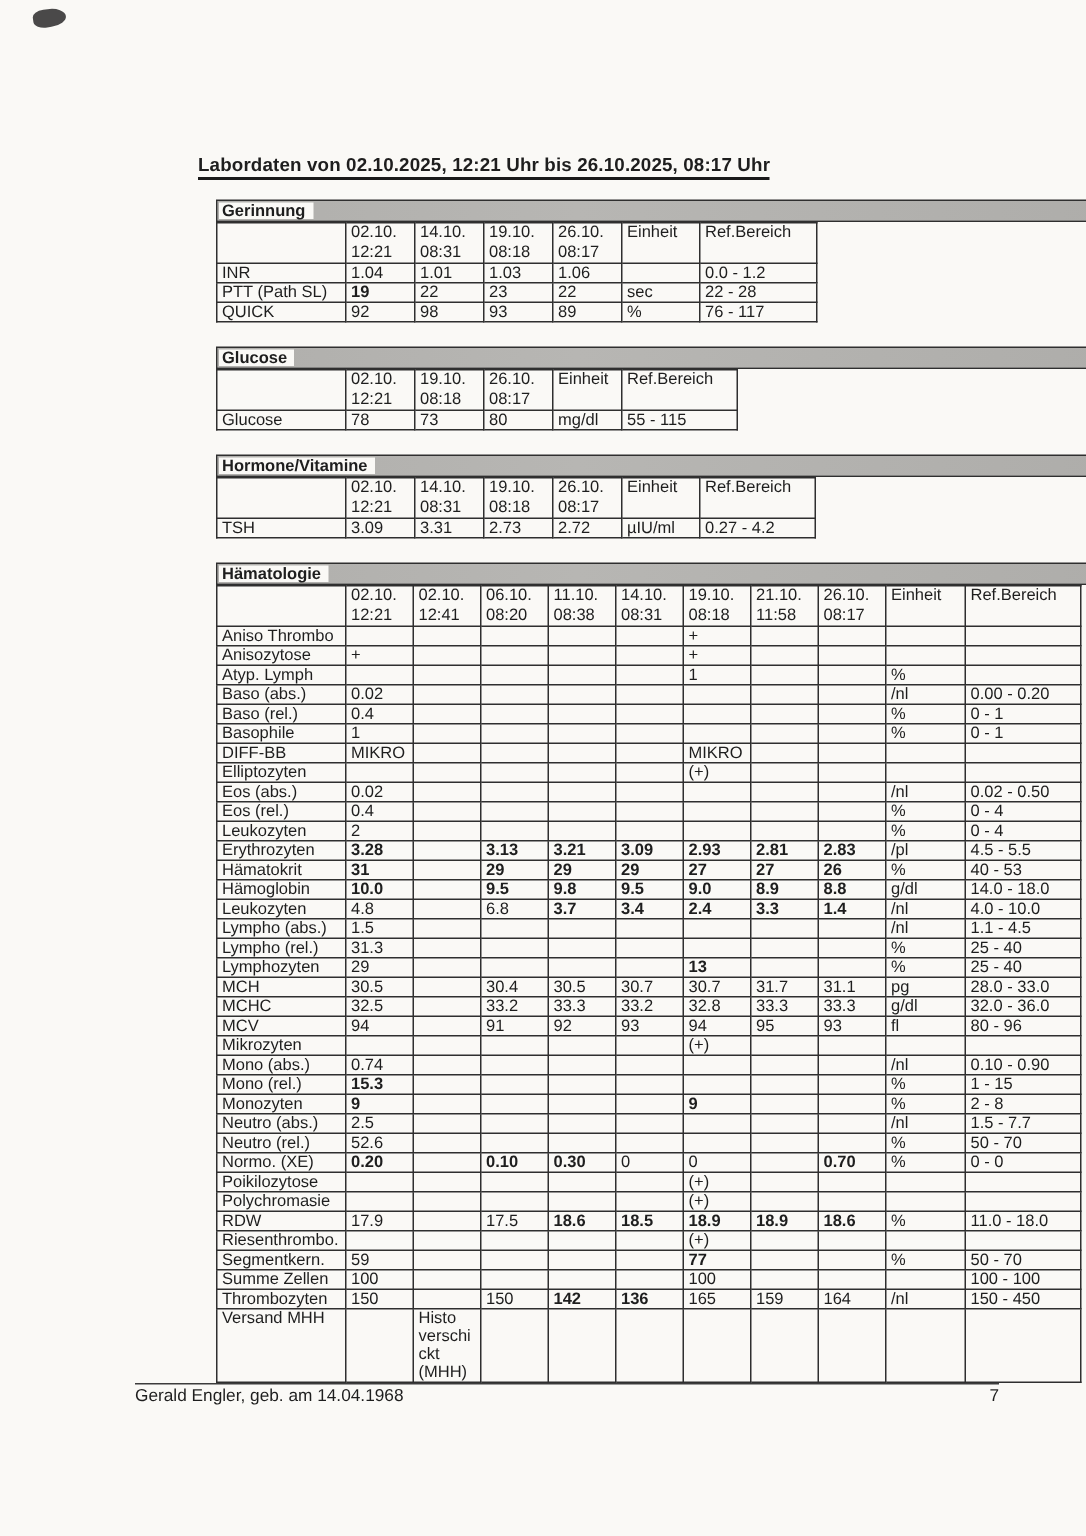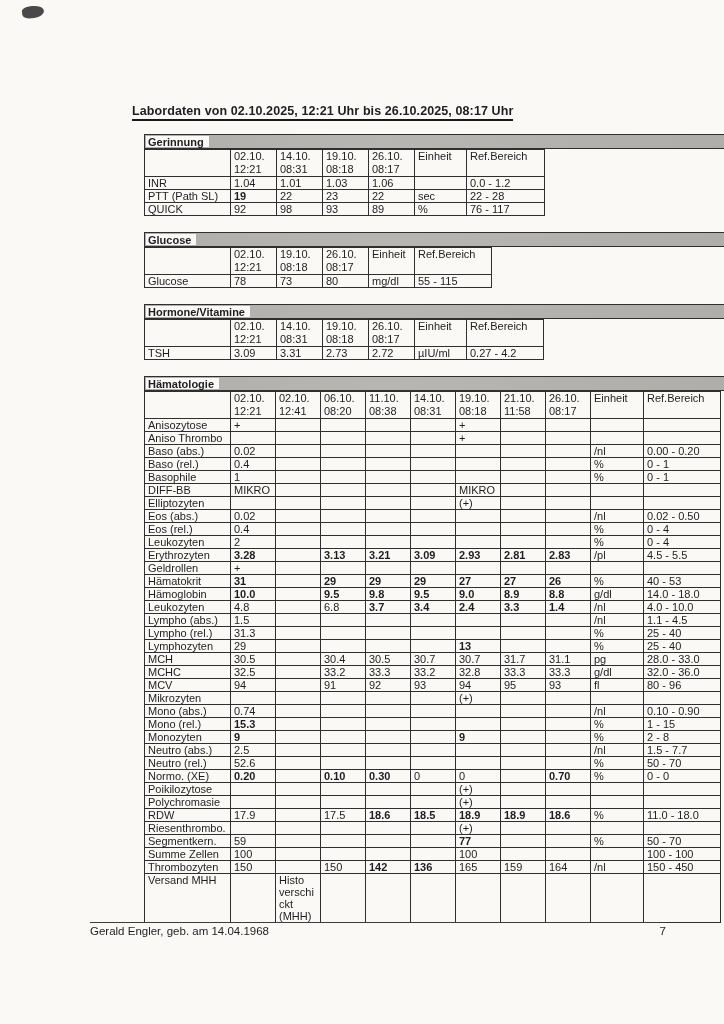--- a/index.html
+++ b/index.html
@@ -263,43 +263,56 @@
               <th>21.10.
 11:58</th>
               <th>26.10.
 08:17</th>
               <th>Einheit</th>
               <th>Ref.Bereich</th>
             </tr>
           </thead>
           <tbody>
             <tr>
+              <td>Aniso Thrombo</td>
+              <td></td>
+              <td></td>
+              <td></td>
+              <td></td>
+              <td></td>
+              <td>+</td>
+              <td></td>
+              <td></td>
+              <td></td>
+              <td></td>
+            </tr>
+            <tr>
               <td>Anisozytose</td>
               <td>+</td>
               <td></td>
               <td></td>
               <td></td>
               <td></td>
               <td>+</td>
               <td></td>
               <td></td>
               <td></td>
               <td></td>
             </tr>
             <tr>
-              <td>Aniso Thrombo</td>
-              <td></td>
-              <td></td>
-              <td></td>
-              <td></td>
-              <td></td>
-              <td>+</td>
-              <td></td>
-              <td></td>
-              <td></td>
+              <td>Atyp. Lymph</td>
+              <td></td>
+              <td></td>
+              <td></td>
+              <td></td>
+              <td></td>
+              <td>1</td>
+              <td></td>
+              <td></td>
+              <td>%</td>
               <td></td>
             </tr>
             <tr>
               <td>Baso (abs.)</td>
               <td>0.02</td>
               <td></td>
               <td></td>
               <td></td>
               <td></td>
               <td></td>
@@ -404,33 +417,20 @@
               <td class="b">3.28</td>
               <td></td>
               <td class="b">3.13</td>
               <td class="b">3.21</td>
               <td class="b">3.09</td>
               <td class="b">2.93</td>
               <td class="b">2.81</td>
               <td class="b">2.83</td>
               <td>/pl</td>
               <td>4.5 - 5.5</td>
-            </tr>
-            <tr>
-              <td>Geldrollen</td>
-              <td>+</td>
-              <td></td>
-              <td></td>
-              <td></td>
-              <td></td>
-              <td></td>
-              <td></td>
-              <td></td>
-              <td></td>
-              <td></td>
             </tr>
             <tr>
               <td>Hämatokrit</td>
               <td class="b">31</td>
               <td></td>
               <td class="b">29</td>
               <td class="b">29</td>
               <td class="b">29</td>
               <td class="b">27</td>
               <td class="b">27</td>

